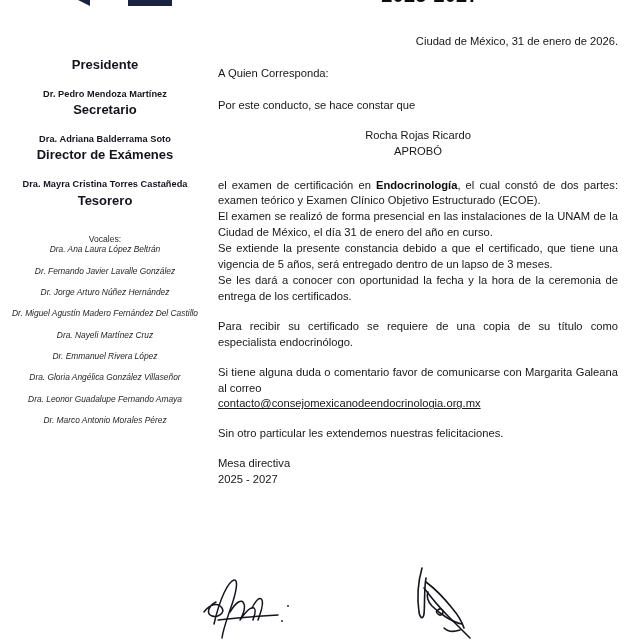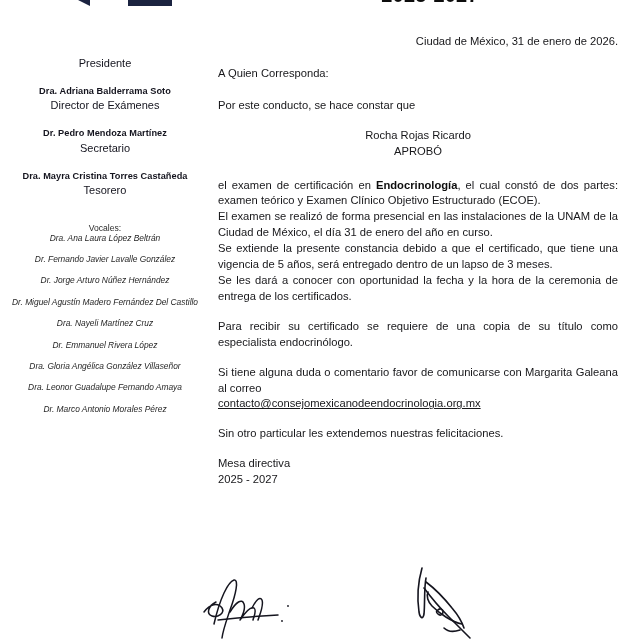--- a/index.html
+++ b/index.html
@@ -51,22 +51,22 @@
   }
   .officer { margin-bottom: 13px; }
   .officer-name {
     font-size: 9.2px;
     font-weight: bold;
     color: #14141e;
     line-height: 1.45;
     letter-spacing: 0.05px;
   }
   .officer-role {
-    font-size: 11px;
-    font-weight: normal;
+    font-size: 13px;
+    font-weight: bold;
     color: #14141e;
     line-height: 1.45;
   }
   .vocales-title {
     margin-top: 24px;
     font-size: 8.6px;
     color: #2a2a2a;
   }
   .vocal {
     font-size: 8.4px;
@@ -160,27 +160,27 @@
 
   <div class="doc-heading">2025-2027</div>
 
   <div class="board">
 
     <div class="officer">
       <div class="officer-role">Presidente</div>
     </div>
 
     <div class="officer">
+      <div class="officer-name">Dr. Pedro Mendoza Martínez</div>
+      <div class="officer-role">Secretario</div>
+    </div>
+
+    <div class="officer">
       <div class="officer-name">Dra. Adriana Balderrama Soto</div>
       <div class="officer-role">Director de Exámenes</div>
-    </div>
-
-    <div class="officer">
-      <div class="officer-name">Dr. Pedro Mendoza Martínez</div>
-      <div class="officer-role">Secretario</div>
     </div>
 
     <div class="officer">
       <div class="officer-name">Dra. Mayra Cristina Torres Castañeda</div>
       <div class="officer-role">Tesorero</div>
     </div>
 
     <div class="vocales-title">Vocales:</div>
 
     <div class="vocal">Dra. Ana Laura López Beltrán</div>

